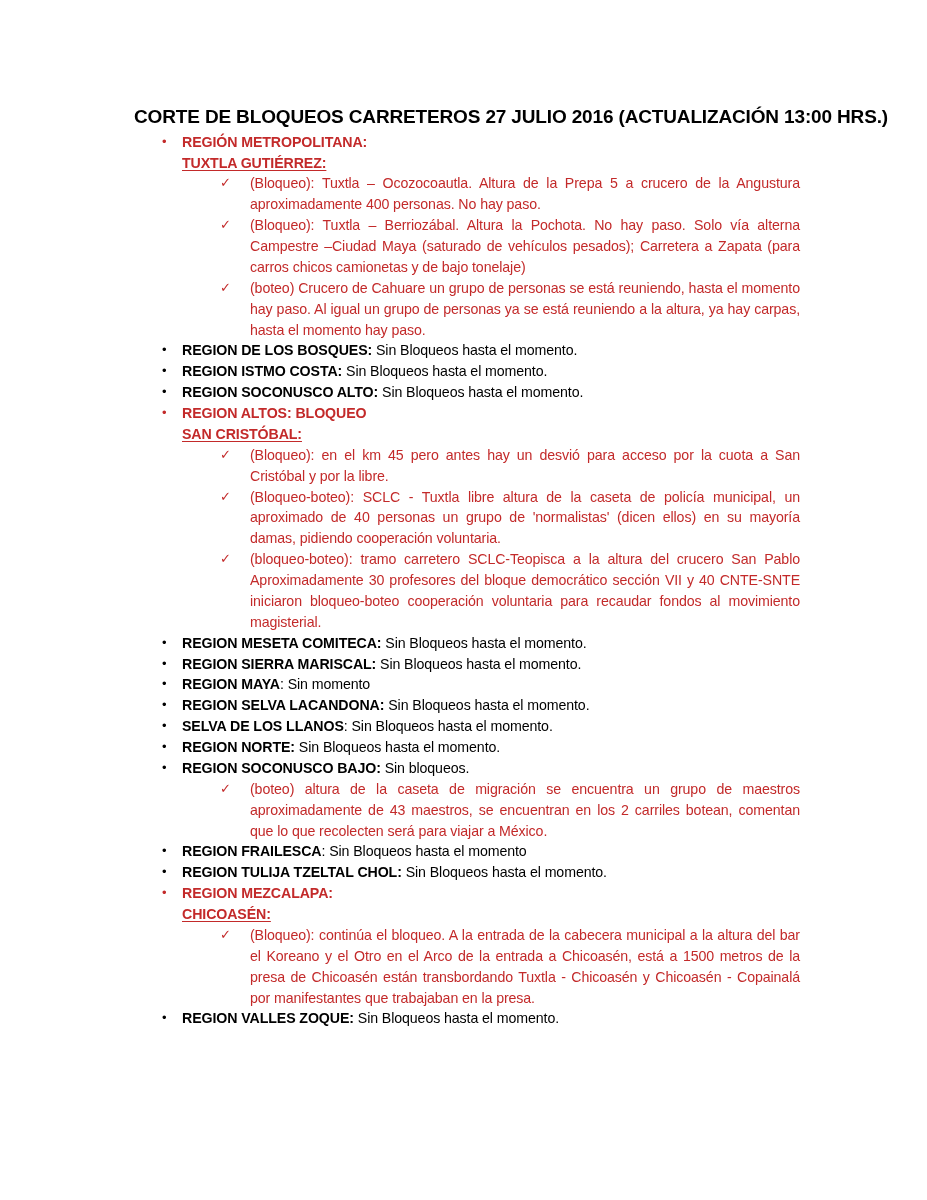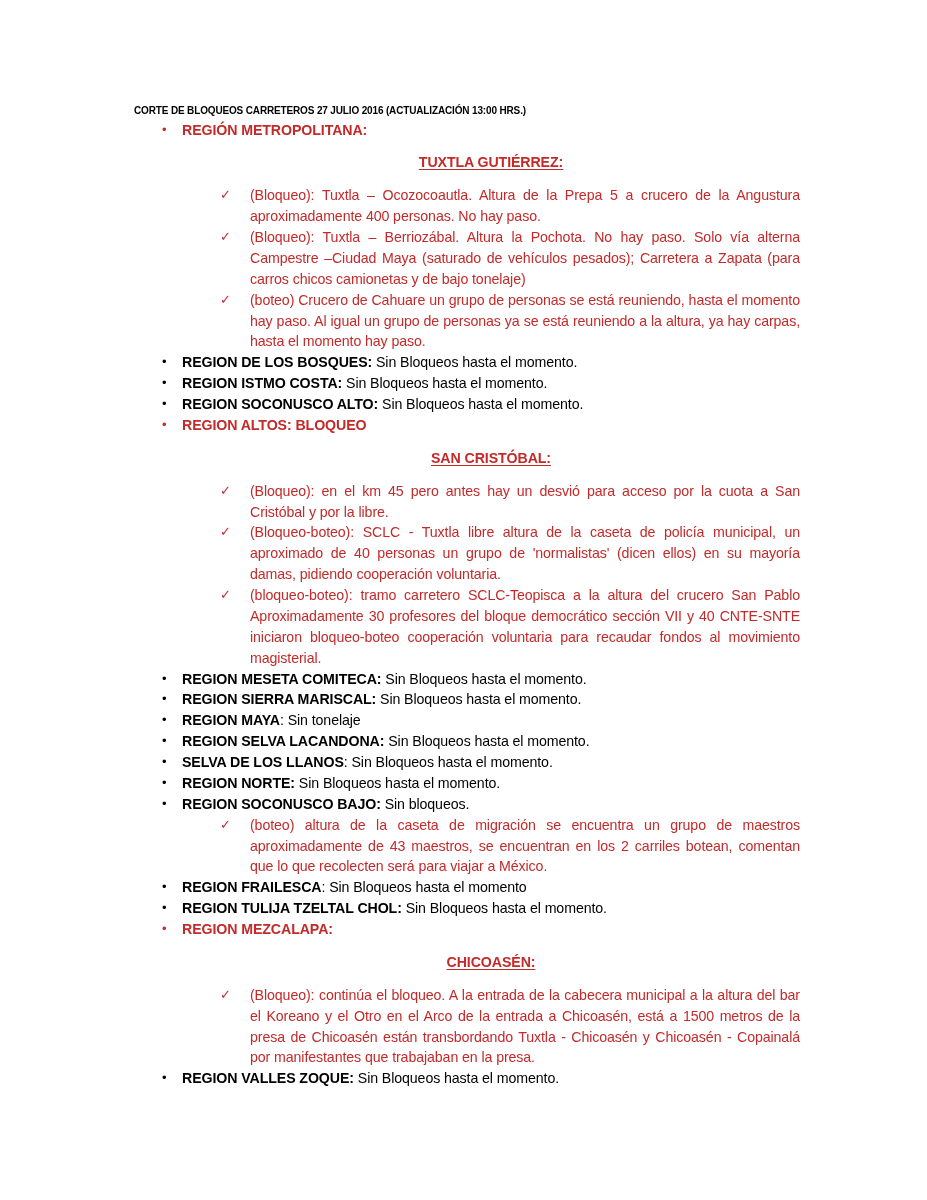--- a/index.html
+++ b/index.html
@@ -19,21 +19,21 @@
   .page {
     position: relative;
     width: 927px;
     height: 1200px;
     background: #ffffff;
     box-sizing: border-box;
     padding: 104px 127px 0 134px;
   }
 
   .doc-title {
-    font-size: 10px;
+    font-size: 19px;
     font-weight: bold;
     color: #000000;
     letter-spacing: -0.15px;
     line-height: 1.35;
     margin: 0 0 2px 0;
     white-space: nowrap;
   }
 
   
   .lvl1 {
@@ -54,25 +54,24 @@
   .lvl1.red > .bullet,
   .lvl1.red { color: #C32A2A; }
   .lvl1.black > .bullet,
   .lvl1.black { color: #000000; }
 
   
   .sub-head {
     padding-left: 48px;
     font-size: 14.2px;
     line-height: 1.47;
-    margin: 12px;
+    margin: 0;
     color: #C32A2A;
     font-weight: bold;
     letter-spacing: -0.1px;
-    text-align: center;
   }
   .sub-head .uline {
     text-decoration: underline;
     text-underline-offset: 2px;
   }
   .sub-head .plain {
     text-decoration: none;
   }
 
   
@@ -115,21 +114,21 @@
       <div class="lvl1 black"><span class="bullet">•</span><span class="b">REGION DE LOS BOSQUES:</span><span> Sin Bloqueos hasta el momento.</span></div>
       <div class="lvl1 black"><span class="bullet">•</span><span class="b">REGION ISTMO COSTA:</span><span> Sin Bloqueos hasta el momento.</span></div>
       <div class="lvl1 black"><span class="bullet">•</span><span class="b">REGION SOCONUSCO ALTO:</span><span> Sin Bloqueos hasta el momento.</span></div>
       <div class="lvl1 red"><span class="bullet">•</span><span class="b">REGION ALTOS: BLOQUEO</span></div>
       <div class="sub-head"><span class="uline">SAN CRISTÓBAL:</span></div>
       <div class="lvl2"><span class="check">✓</span><span class="lead">(Bloqueo):</span><span> en el km 45 pero antes hay un desvió para acceso por la cuota a San Cristóbal y por la libre.</span></div>
       <div class="lvl2"><span class="check">✓</span><span class="lead">(Bloqueo-boteo):</span><span> SCLC - Tuxtla libre altura de la caseta de policía municipal, un aproximado de 40 personas un grupo de 'normalistas' (dicen ellos) en su mayoría damas, pidiendo cooperación voluntaria.</span></div>
       <div class="lvl2"><span class="check">✓</span><span class="lead">(bloqueo-boteo):</span><span> tramo carretero SCLC-Teopisca a la altura del crucero San Pablo Aproximadamente 30 profesores del bloque democrático sección VII y 40 CNTE-SNTE iniciaron bloqueo-boteo cooperación voluntaria para recaudar fondos al movimiento magisterial.</span></div>
       <div class="lvl1 black"><span class="bullet">•</span><span class="b">REGION MESETA COMITECA:</span><span> Sin Bloqueos hasta el momento.</span></div>
       <div class="lvl1 black"><span class="bullet">•</span><span class="b">REGION SIERRA MARISCAL:</span><span> Sin Bloqueos hasta el momento.</span></div>
-      <div class="lvl1 black"><span class="bullet">•</span><span class="b">REGION MAYA</span><span>: Sin tonelaje</span></div>
+      <div class="lvl1 black"><span class="bullet">•</span><span class="b">REGION MAYA</span><span>: Sin momento</span></div>
       <div class="lvl1 black"><span class="bullet">•</span><span class="b"> REGION SELVA LACANDONA:</span><span> Sin Bloqueos hasta el momento.</span></div>
       <div class="lvl1 black"><span class="bullet">•</span><span class="b">SELVA DE LOS LLANOS</span><span>: Sin Bloqueos hasta el momento.</span></div>
       <div class="lvl1 black"><span class="bullet">•</span><span class="b">REGION NORTE:</span><span> Sin Bloqueos hasta el momento.</span></div>
       <div class="lvl1 black"><span class="bullet">•</span><span class="b">REGION SOCONUSCO BAJO:</span><span> Sin bloqueos.</span></div>
       <div class="lvl2"><span class="check">✓</span><span class="lead">(boteo)</span><span> altura de la caseta de migración se encuentra un grupo de maestros aproximadamente de 43 maestros, se encuentran en los 2 carriles botean, comentan que lo que recolecten será para viajar a México.</span></div>
       <div class="lvl1 black"><span class="bullet">•</span><span class="b">REGION FRAILESCA</span><span>: Sin Bloqueos hasta el momento</span></div>
       <div class="lvl1 black"><span class="bullet">•</span><span class="b">REGION TULIJA TZELTAL CHOL:</span><span> Sin Bloqueos hasta el momento.</span></div>
       <div class="lvl1 red"><span class="bullet">•</span><span class="b">REGION MEZCALAPA:</span></div>
       <div class="sub-head"><span class="uline">CHICOASÉN:</span></div>
       <div class="lvl2"><span class="check">✓</span><span class="lead">(Bloqueo):</span><span> continúa el bloqueo. A la entrada de la cabecera municipal a la altura del bar el Koreano y el Otro en el Arco de la entrada a Chicoasén, está a 1500 metros de la presa de Chicoasén están transbordando Tuxtla - Chicoasén y Chicoasén - Copainalá por manifestantes que trabajaban en la presa.</span></div>

